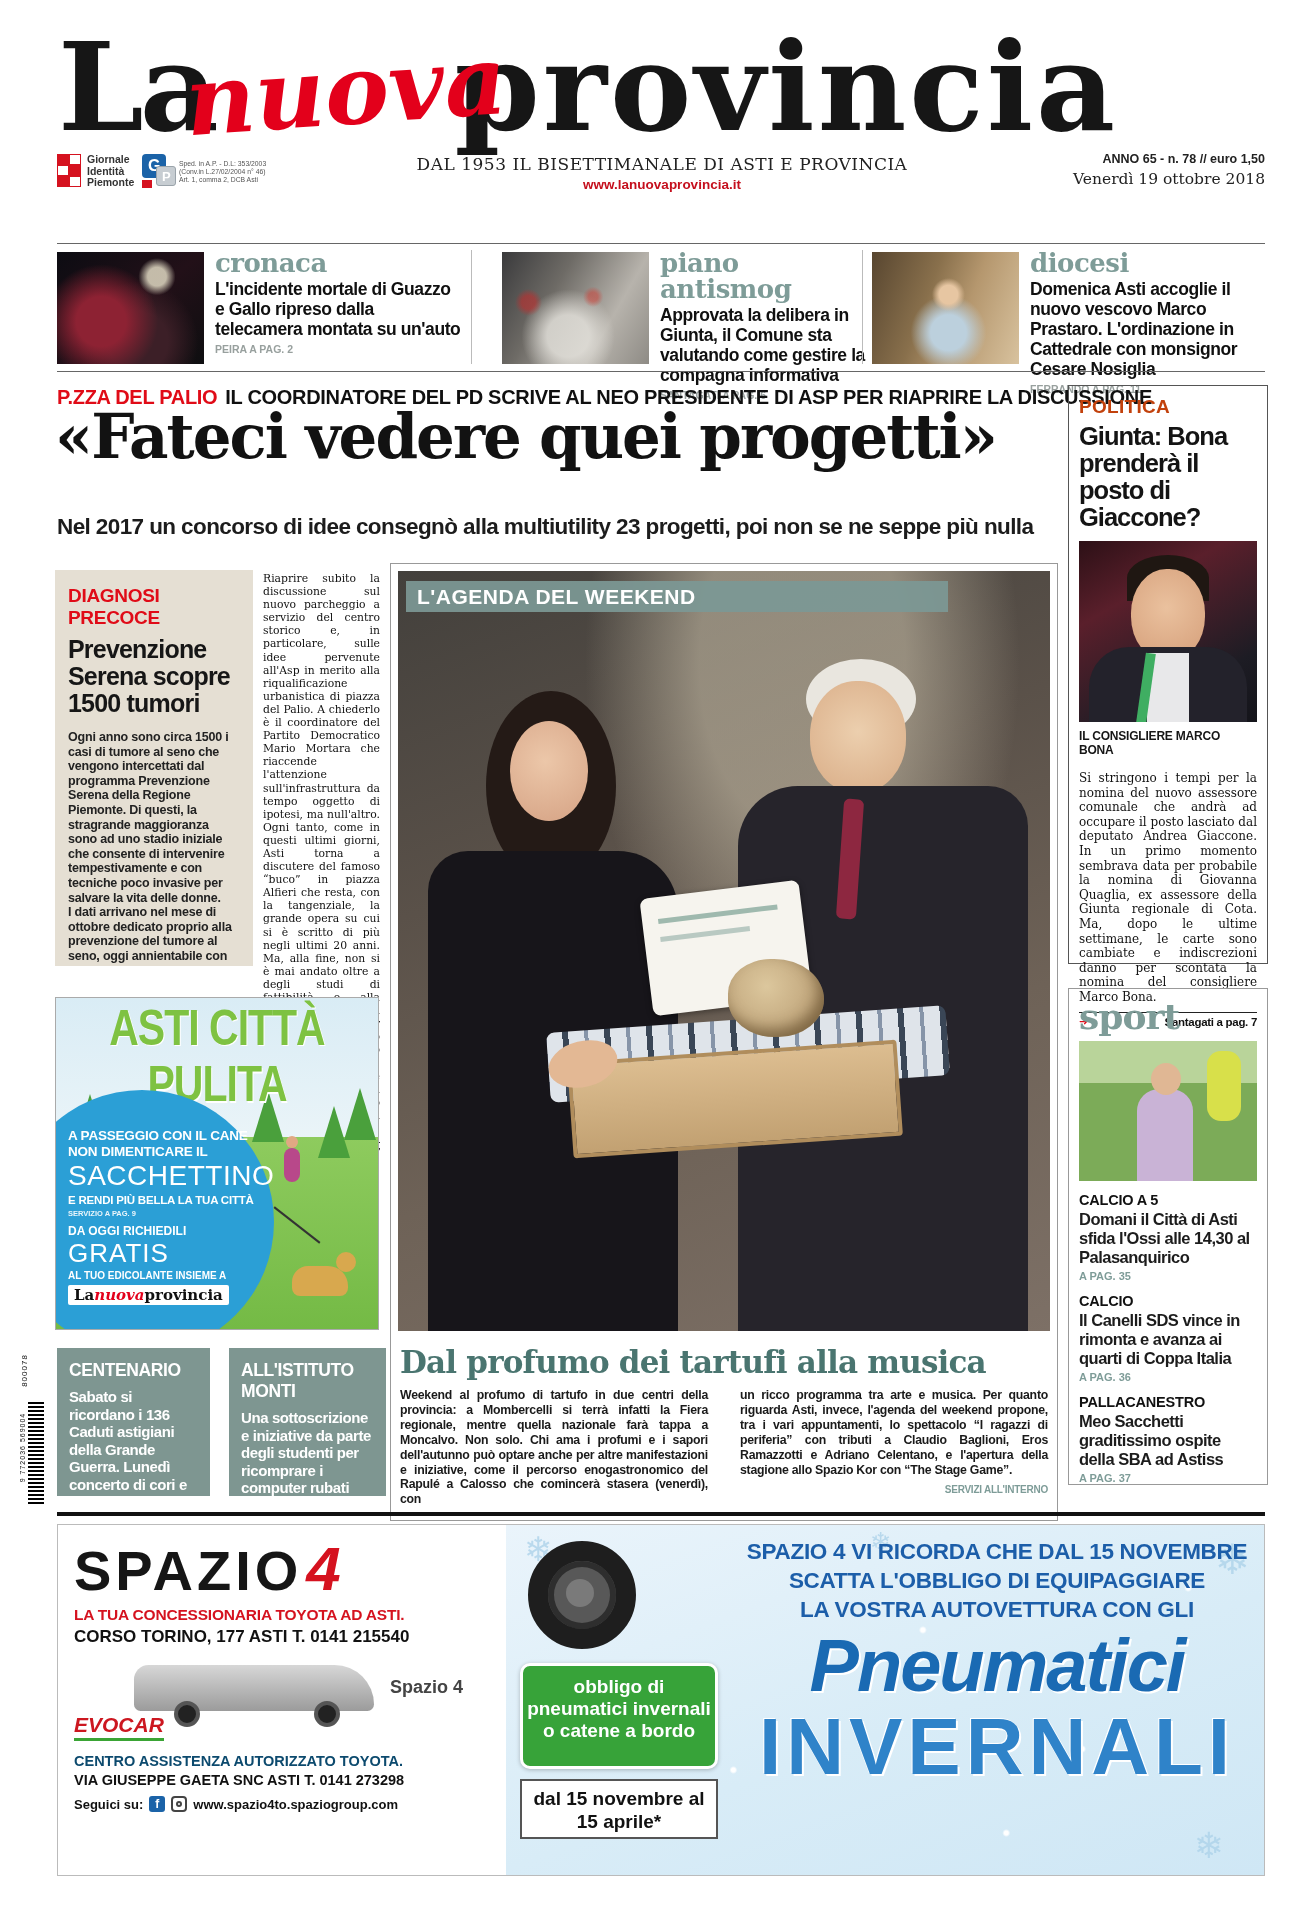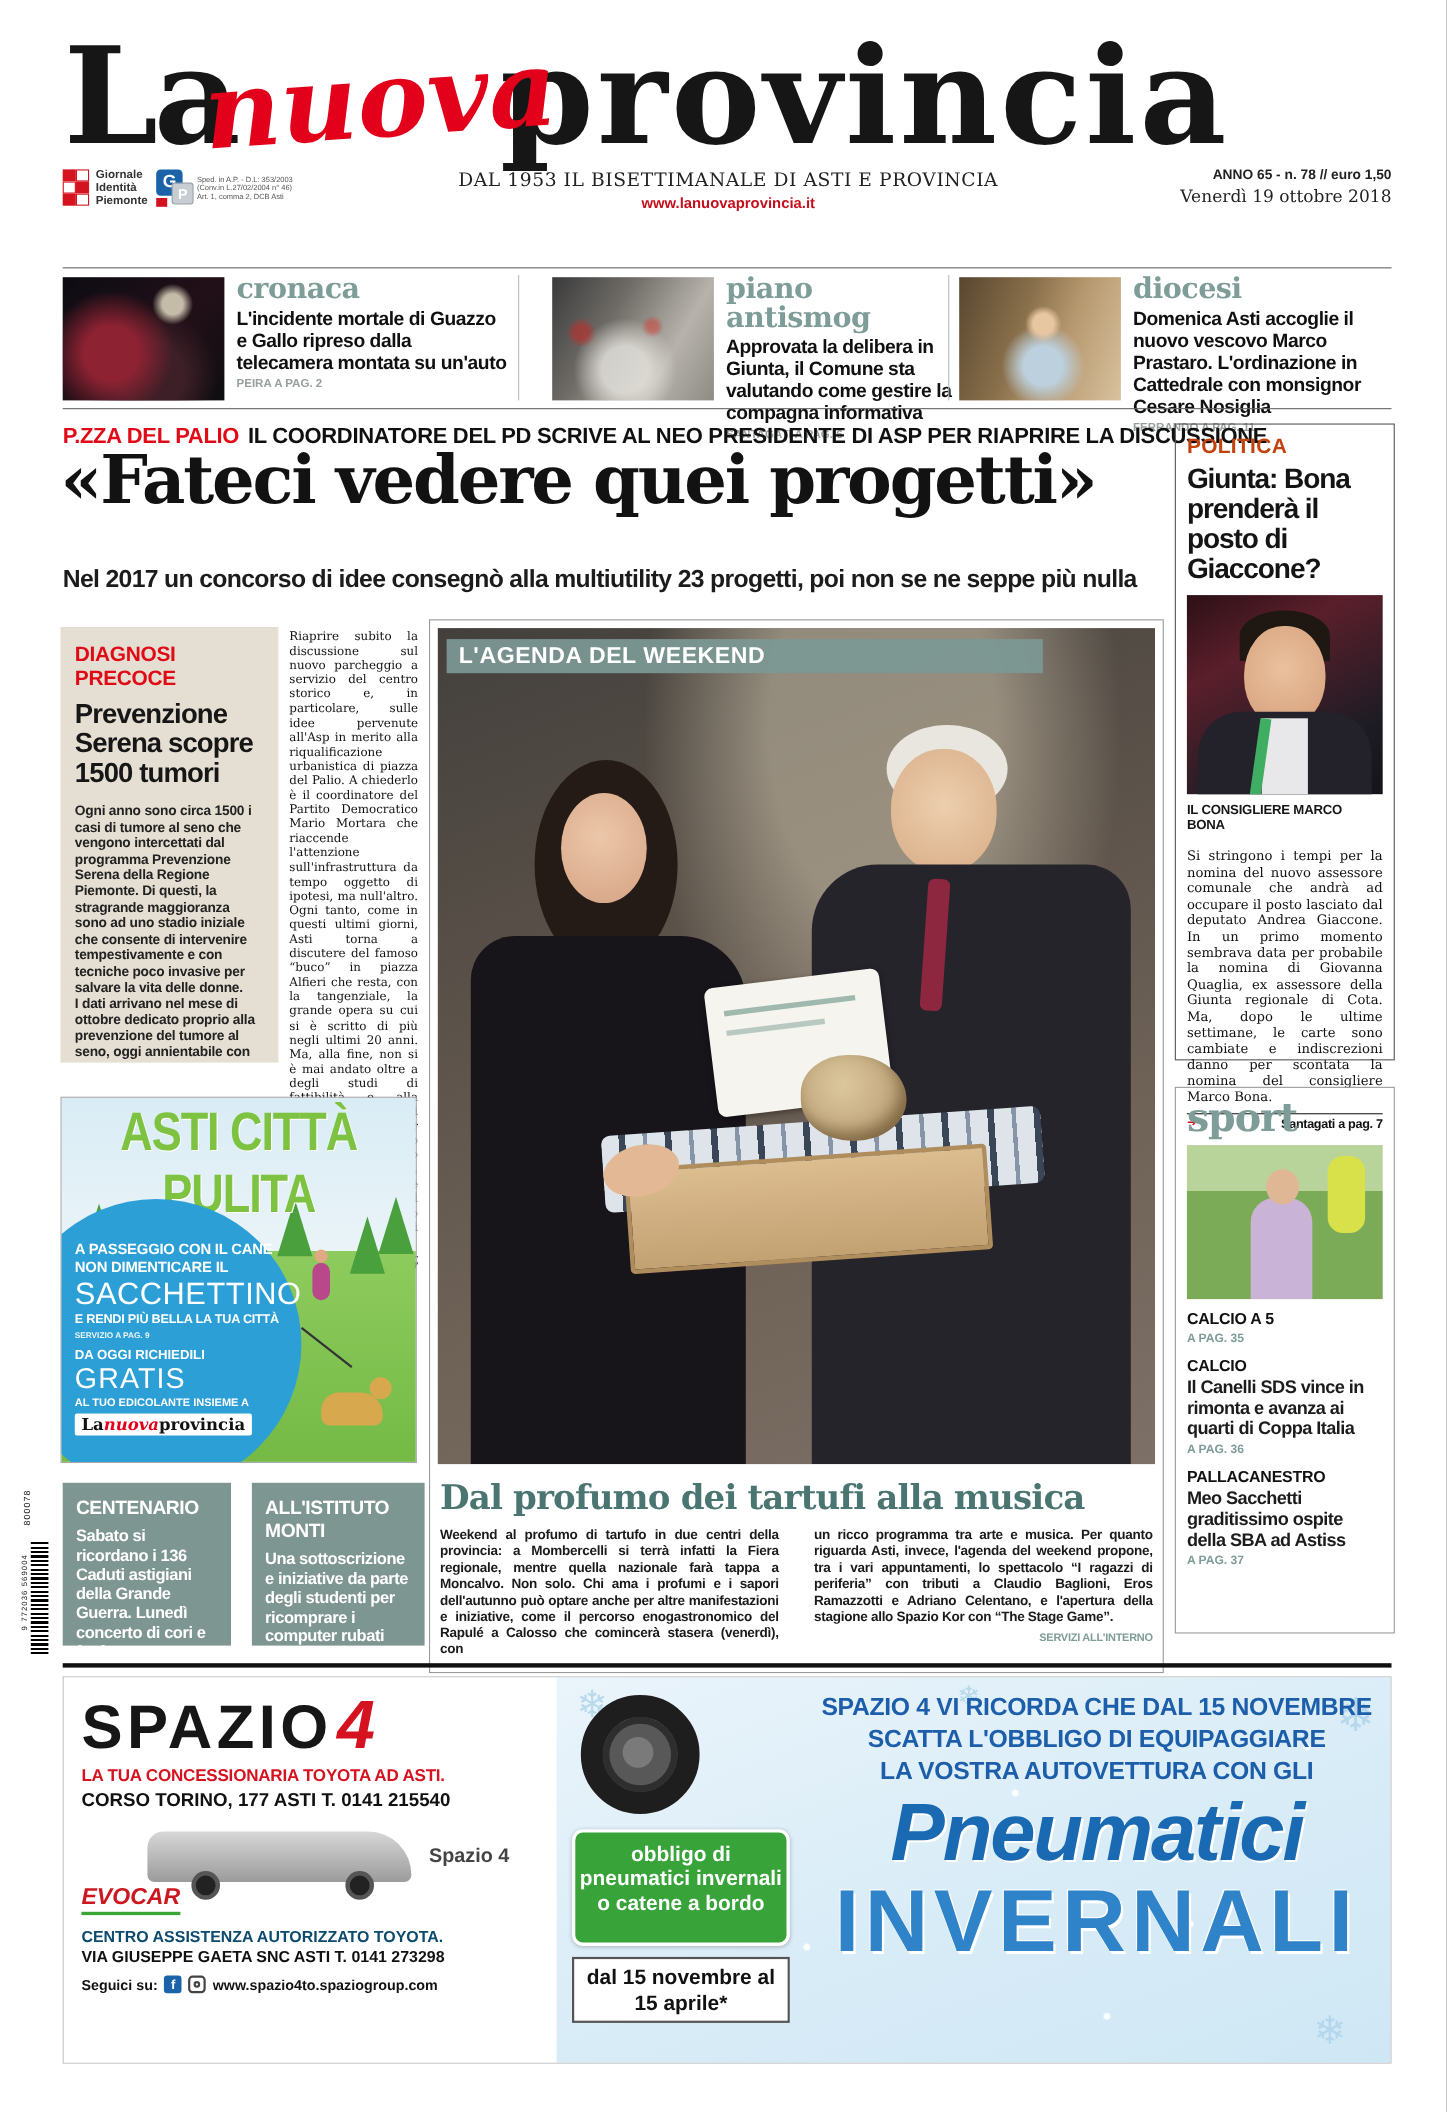--- a/index.html
+++ b/index.html
@@ -417,20 +417,21 @@
 
   <div class="sport">
     <div class="title">sport</div>
     <div class="sport-photo">
       <div class="kid"></div>
       <div class="man"></div>
       <div class="head"></div>
     </div>
     <div class="sport-item">
       <div class="lab">CALCIO A 5</div>
+      <div class="txt">Domani il Città di Asti sfida l'Ossi alle 14,30 al Palasanquirico</div>
       <div class="pg">A PAG. 35</div>
     </div>
     <div class="sport-item">
       <div class="lab">CALCIO</div>
       <div class="txt">Il Canelli SDS vince in rimonta e avanza ai quarti di Coppa Italia</div>
       <div class="pg">A PAG. 36</div>
     </div>
     <div class="sport-item">
       <div class="lab">PALLACANESTRO</div>
       <div class="txt">Meo Sacchetti graditissimo ospite della SBA ad Astiss</div>

